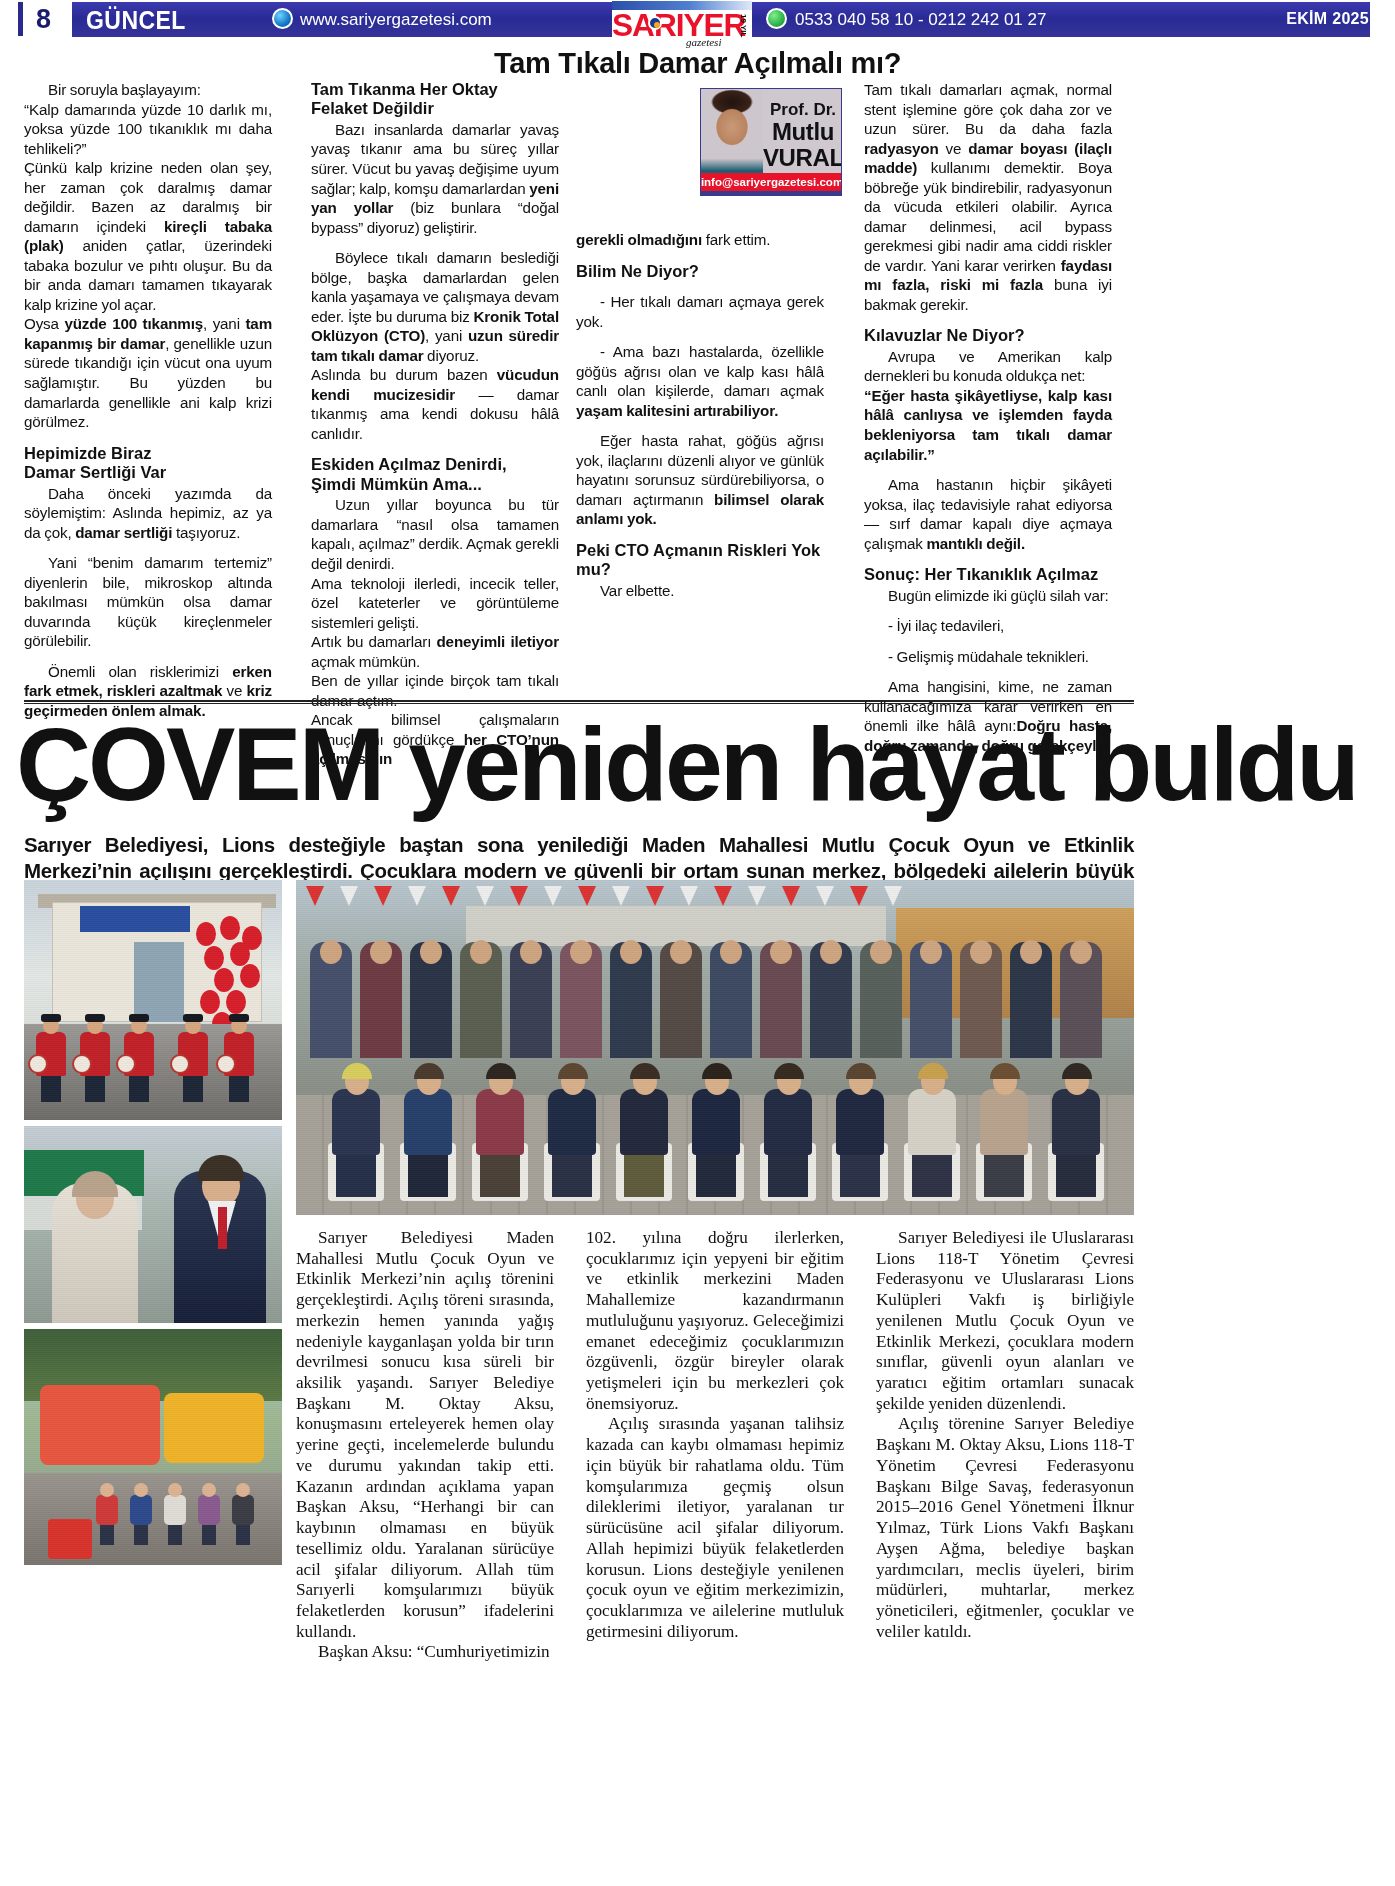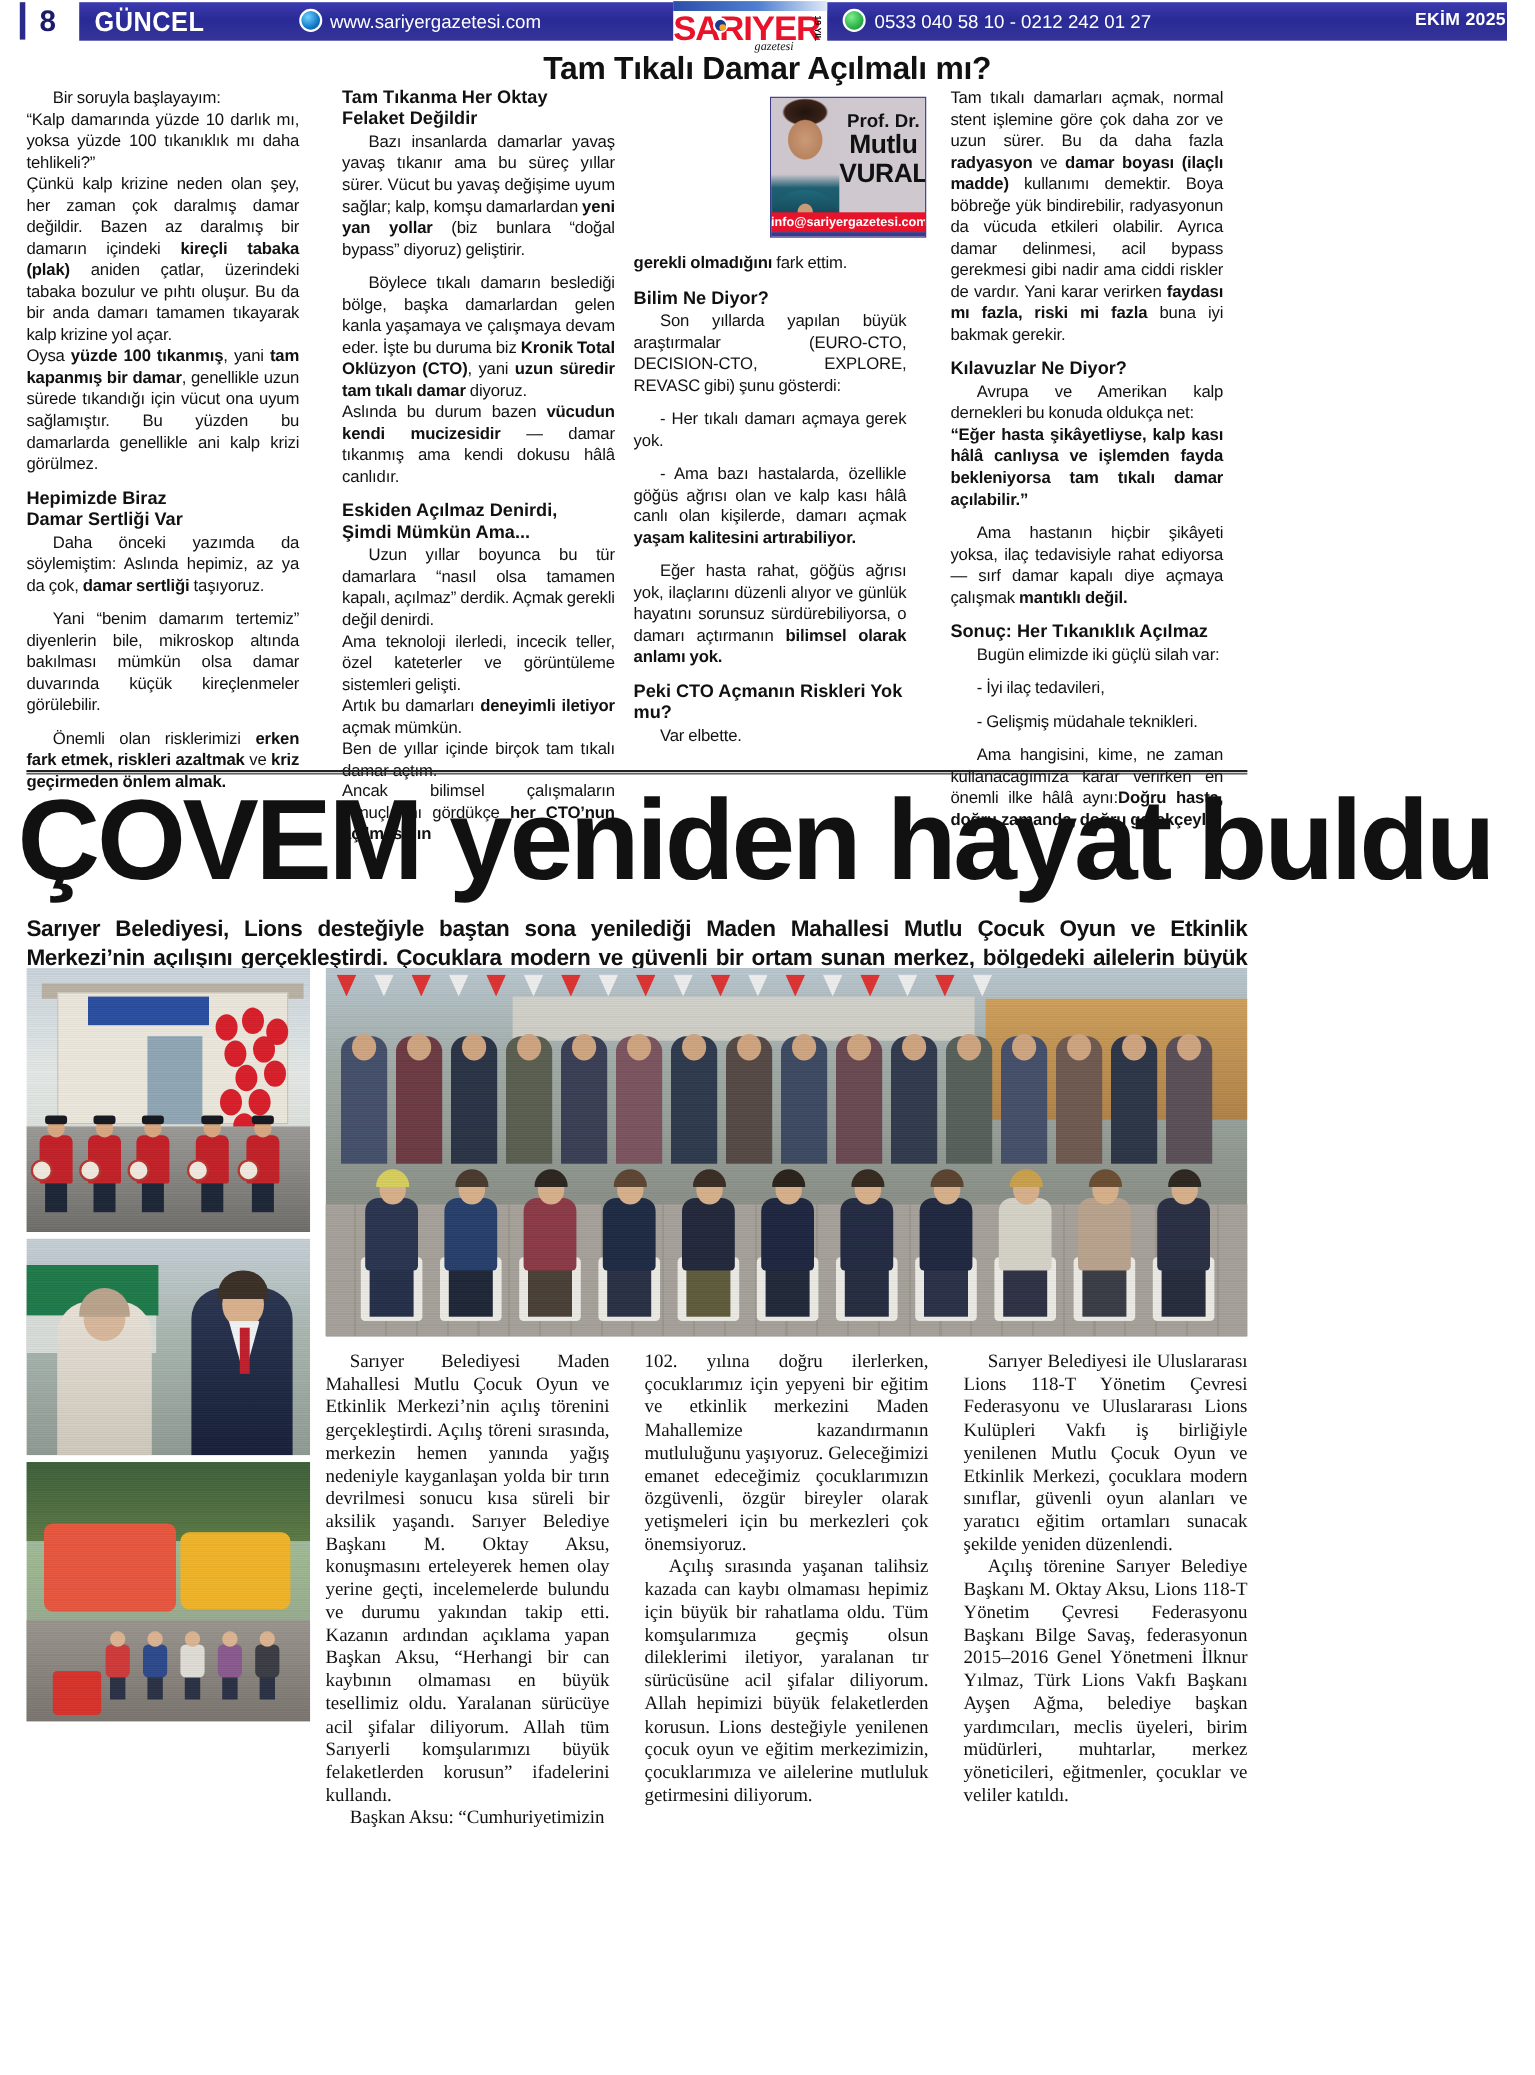--- a/index.html
+++ b/index.html
@@ -116,21 +116,21 @@
   .col p.gap { margin-top:11px; }
   .col h3 {
     font-weight:bold; font-size:16.5px; line-height:1.18;
     margin:12px 0 1px 0;
   }
   .col h3.first { margin-top:0; }
   b { font-weight:bold; }
 
   
   .doc-card {
-    position:absolute; left:700px; top:88px; width:142px; height:128px;
+    position:absolute; left:700px; top:88px; width:142px; height:108px;
     border:1px solid #3a3a8c;
     background:#cfc9cf;
     overflow:hidden;
   }
   .doc-photo {
     position:absolute; left:0; top:0; width:62px; height:112px;
     background:
       radial-gradient(ellipse 26px 30px at 31px 38px, #c99a78 0%, #b9835f 58%, rgba(185,131,95,0) 62%),
       radial-gradient(ellipse 30px 18px at 31px 13px, #20140e 0%, #3a2218 62%, rgba(58,34,24,0) 70%),
       linear-gradient(180deg, #cdc6cc 0%, #cdc6cc 62%, #1f5f72 73%, #14505f 100%);
@@ -319,21 +319,20 @@
     <p><span>Ama teknoloji ilerledi, incecik teller, özel kateterler ve görüntüleme sistemleri gelişti.</span></p>
     <p><span>Artık bu damarları </span><b>deneyimli iletiyor</b><span> açmak mümkün.</span></p>
     <p><span>Ben de yıllar içinde birçok tam tıkalı damar açtım.</span></p>
     <p><span>Ancak bilimsel çalışmaların sonuçlarını gördükçe </span><b>her CTO’nun açılmasının</b></p>
   </div>
 
   <div class="col col3">
     <div style="height:150px"></div>
     <p><b>gerekli olmadığını</b><span> fark ettim.</span></p>
     <h3>Bilim Ne Diyor?</h3>
-    <p class="ind">Son yıllarda yapılan büyük araştırmalar (EURO-CTO, DECISION-CTO, EXPLORE, REVASC gibi) şunu gösterdi:</p>
     <p class="ind gap">- Her tıkalı damarı açmaya gerek yok.</p>
     <p class="ind gap"><span>- Ama bazı hastalarda, özellikle göğüs ağrısı olan ve kalp kası hâlâ canlı olan kişilerde, damarı açmak </span><b>yaşam kalitesini artırabiliyor.</b></p>
     <p class="ind gap"><span>Eğer hasta rahat, göğüs ağrısı yok, ilaçlarını düzenli alıyor ve günlük hayatını sorunsuz sürdürebiliyorsa, o damarı açtırmanın </span><b>bilimsel olarak anlamı yok.</b></p>
     <h3>Peki CTO Açmanın Riskleri Yok mu?</h3>
     <p class="ind">Var elbette.</p>
   </div>
 
   <div class="col col4">
     <p><span>Tam tıkalı damarları açmak, normal stent işlemine göre çok daha zor ve uzun sürer. Bu da daha fazla </span><b>radyasyon</b><span> ve </span><b>damar boyası (ilaçlı madde)</b><span> kullanımı demektir. Boya böbreğe yük bindirebilir, radyasyonun da vücuda etkileri olabilir. Ayrıca damar delinmesi, acil bypass gerekmesi gibi nadir ama ciddi riskler de vardır. Yani karar verirken </span><b>faydası mı fazla, riski mi fazla</b><span> buna iyi bakmak gerekir.</span></p>
     <h3>Kılavuzlar Ne Diyor?</h3>

